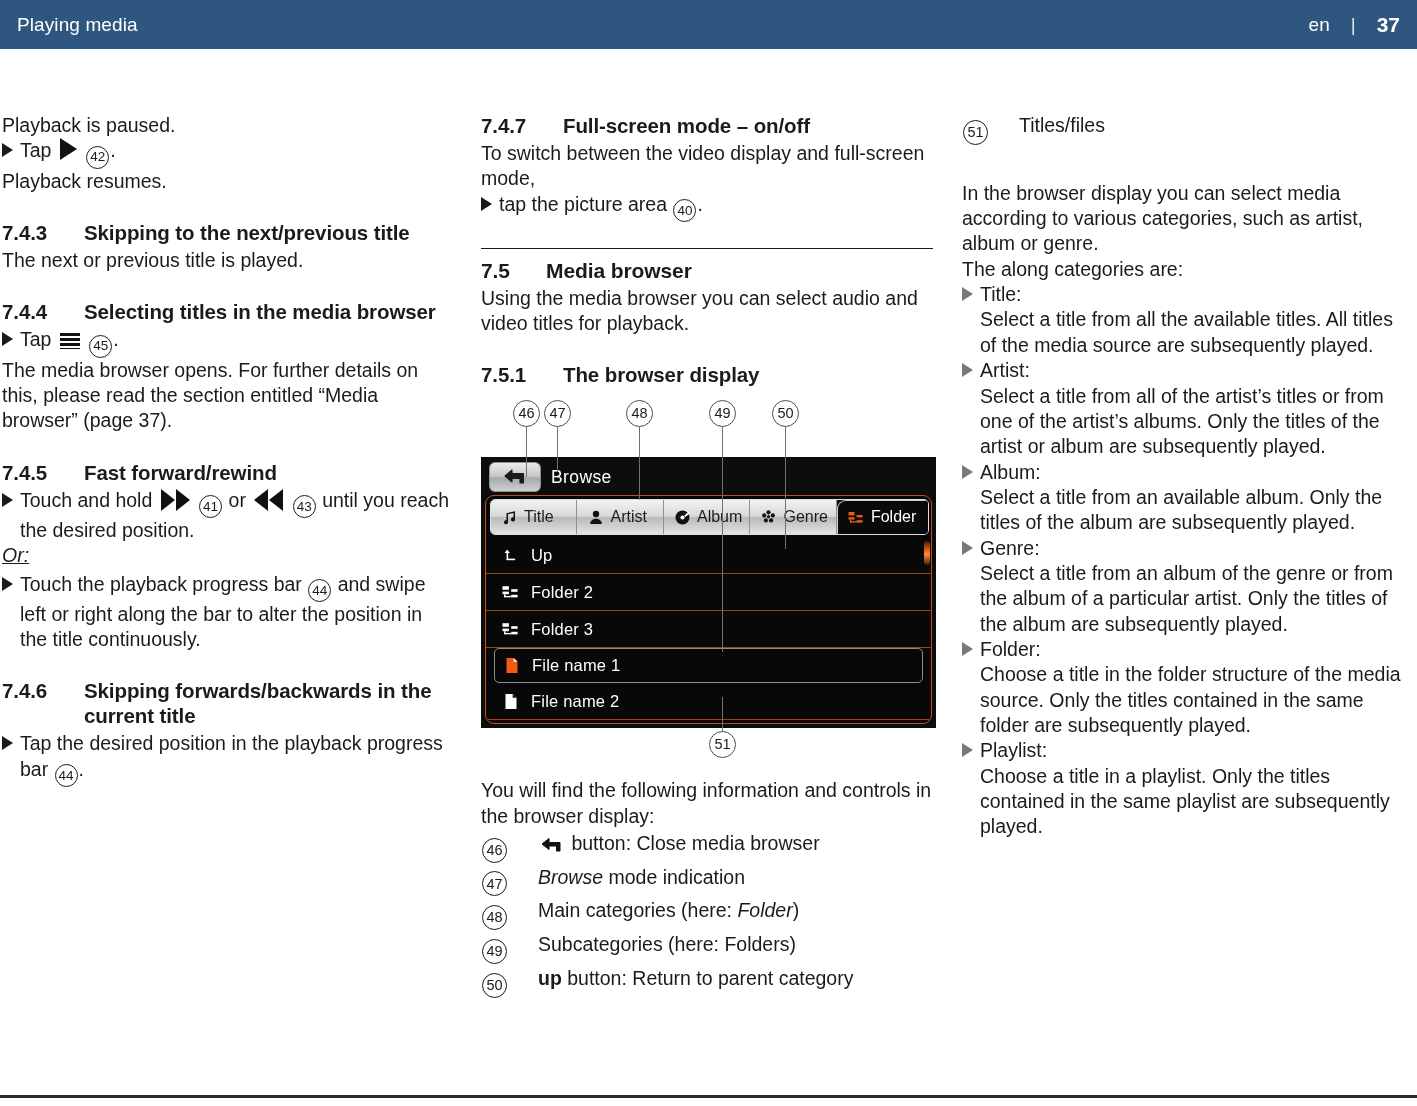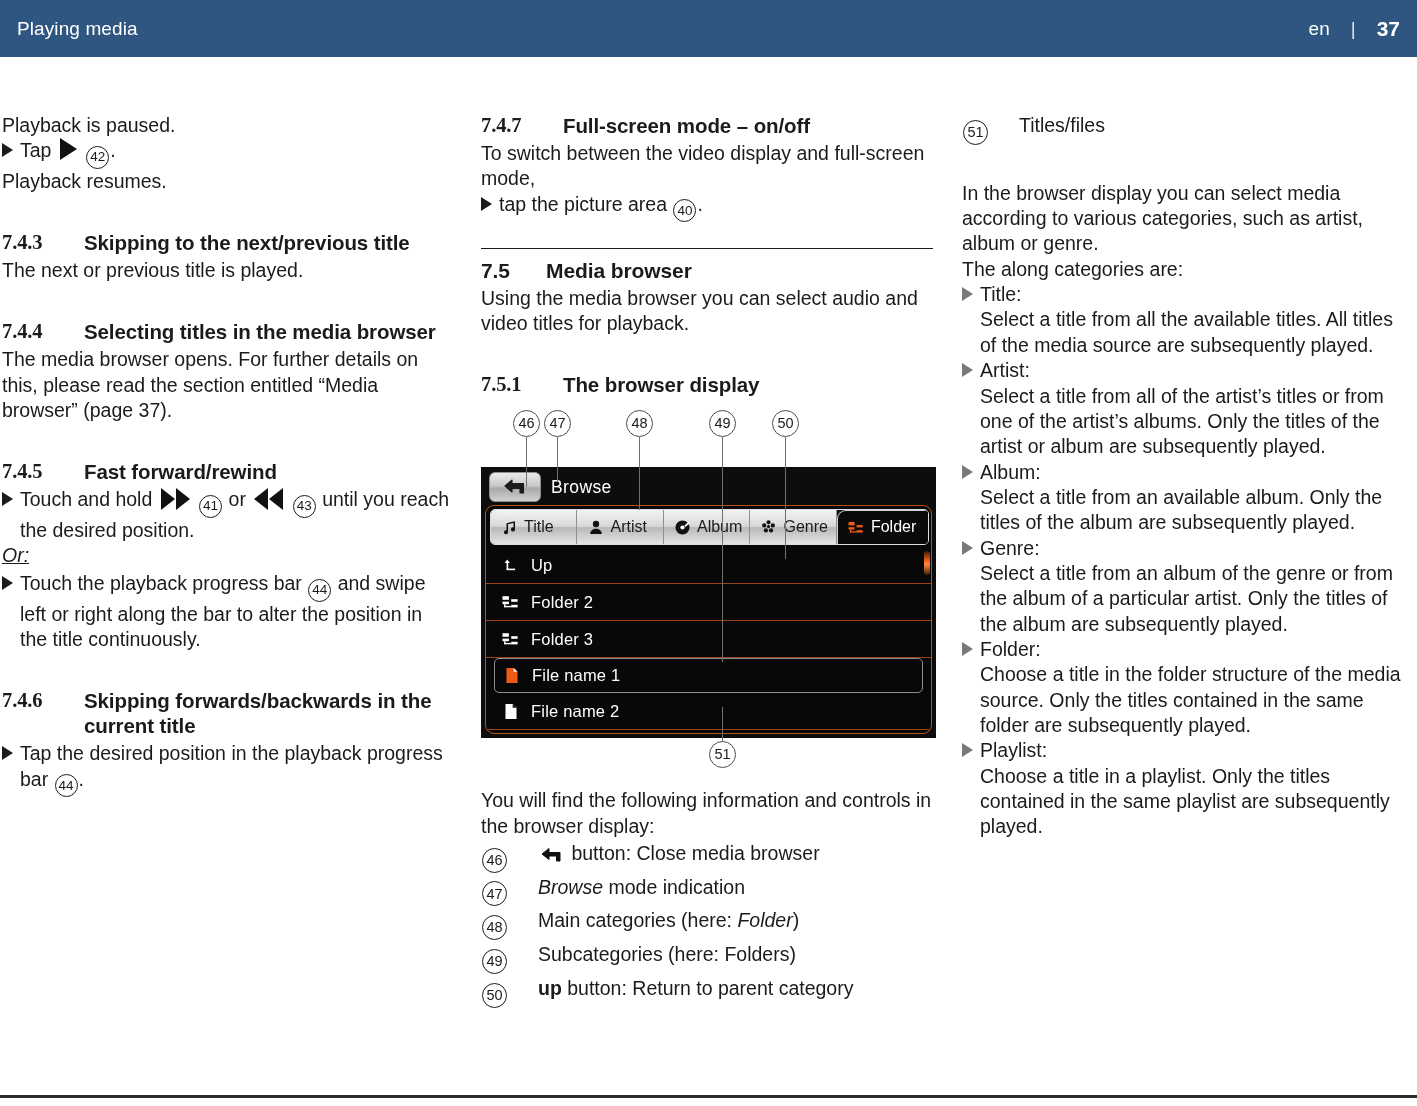--- a/index.html
+++ b/index.html
@@ -6,21 +6,21 @@
   html, body {
     width: 1417px; height: 1106px;
     background: #ffffff;
     font-family: "Liberation Sans", sans-serif;
     color: #1b1b1b;
     overflow: hidden;
   }
 
   
   #header {
-    position: absolute; left: 0; top: 0; width: 1417px; height: 57px;
+    position: absolute; left: 0; top: 0; width: 1417px; height: 49px;
     background: #2e5680;
     display: flex; align-items: center; justify-content: space-between;
     padding: 0 17px 0 17px;
   }
   #header .h-title {
     color: #ffffff; font-size: 19px; font-weight: 400; letter-spacing: .1px;
   }
   #header .h-page {
     color: #ffffff; font-size: 19px; display: flex; align-items: center; gap: 21px;
   }
@@ -39,23 +39,23 @@
   #col1 { left: 2px; }
   #col2 { left: 481px; }
   #col3 { left: 962px; }
 
   p, .ln { margin: 0; }
   .plain { font-size: 19.5px; line-height: 1.30; }
 
   
   .h3 {
     display: flex; font-weight: 700; font-size: 20.5px; line-height: 1.22;
-    margin-top: 36px; margin-bottom: 3px; letter-spacing: -.1px;
-  }
-  .h3 .num { flex: 0 0 82px; font-family: Liberation Serif, serif; }
+    margin-top: 26px; margin-bottom: 3px; letter-spacing: -.1px;
+  }
+  .h3 .num { flex: 0 0 82px; }
   .h3 .txt { flex: 1; }
   .h2 {
     display: flex; font-weight: 700; font-size: 21px; line-height: 1.22;
     margin-bottom: 2px; letter-spacing: -.1px;
   }
   .h2 .num { flex: 0 0 65px; }
   .hr {
     border-top: 1.6px solid #1b1b1b; margin-top: 26px; margin-bottom: 9px;
   }
 
@@ -240,20 +240,26 @@
 
     <div class="h3">
       <span class="num">7.4.3</span>
       <span class="txt">Skipping to the next/previous title</span>
     </div>
     <p class="plain">The next or previous title is played.</p>
 
     <div class="h3">
       <span class="num">7.4.4</span>
       <span class="txt">Selecting titles in the media browser</span>
+    </div>
+    <div class="step">
+      <span class="tri"></span>
+      <span class="body"><span>Tap</span>
+        <span class="glyph g-menu"></span>
+        <span class="ref">45</span><span>.</span></span>
     </div>
     <p class="plain">The media browser opens. For further details on this, please read the section entitled “Media browser” (page 37).</p>
 
     <div class="h3">
       <span class="num">7.4.5</span>
       <span class="txt">Fast forward/rewind</span>
     </div>
     <div class="step">
       <span class="tri"></span>
       <span class="body"><span>Touch and hold</span>

